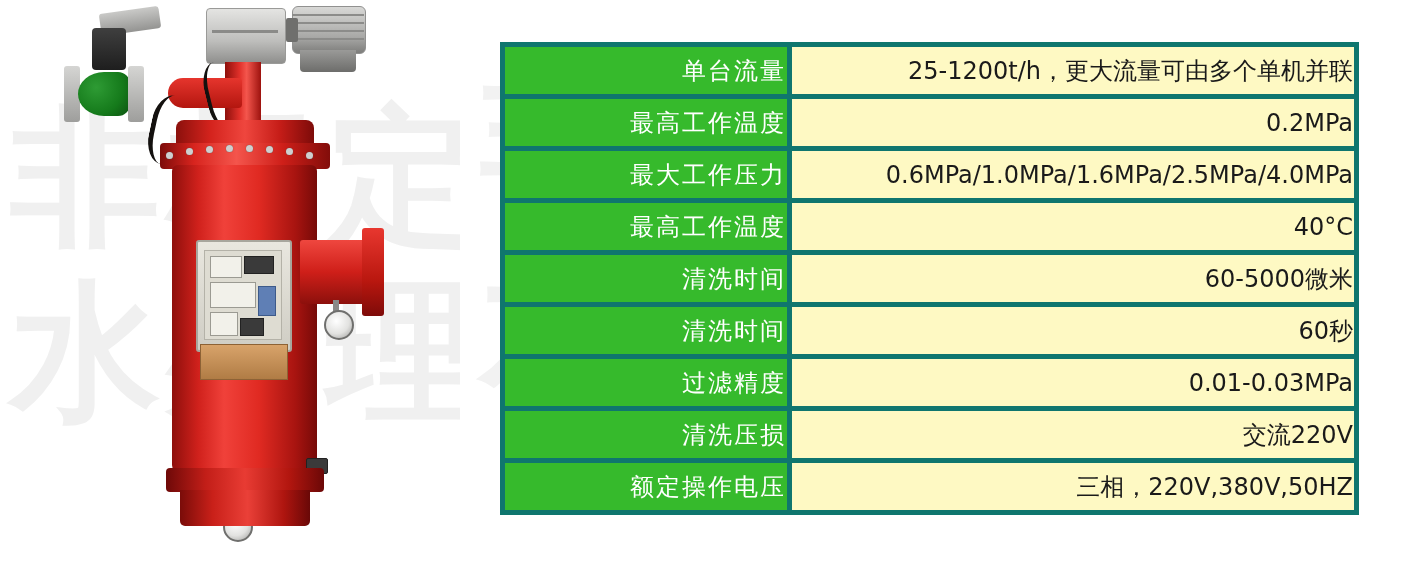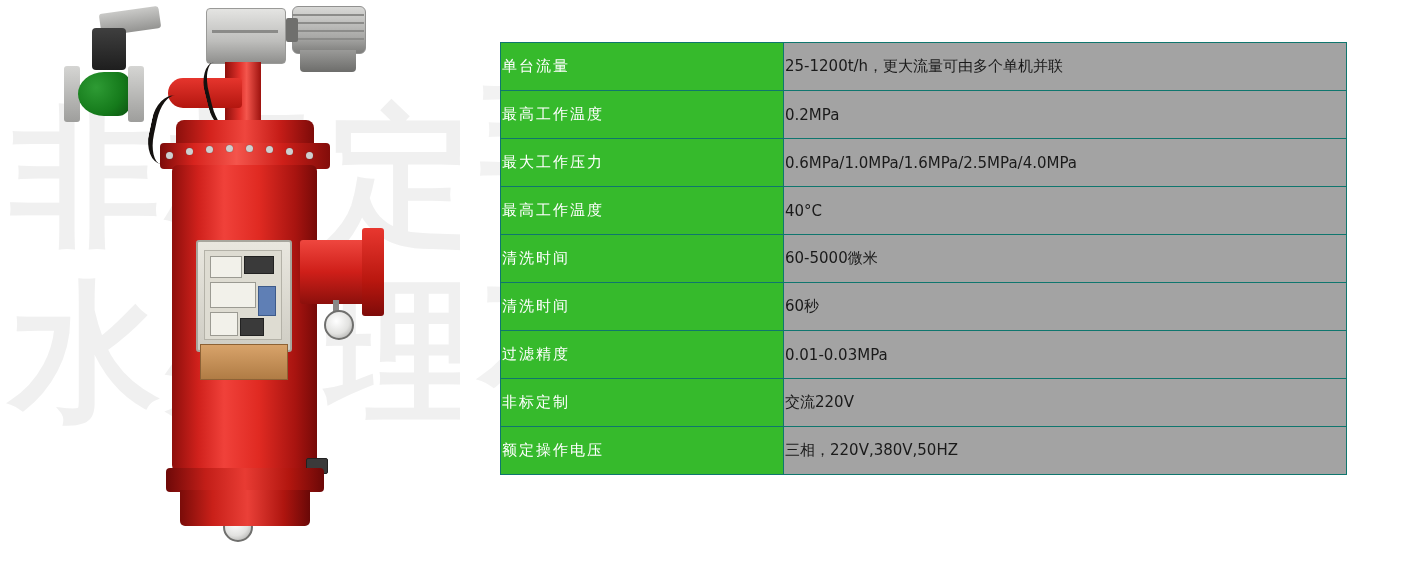--- a/index.html
+++ b/index.html
@@ -339,36 +339,36 @@
   table.spec {
     position: absolute;
     left: 40px;
     top: 42px;
     width: 840px;
     border-collapse: collapse;
     table-layout: fixed;
   }
   table.spec td {
     height: 45px;
-    border: 1px solid #0f766e;
+    border: 5px solid #0f766e;
     font-family: "DejaVu Sans", "Liberation Sans", sans-serif;
-    font-size: 15px;
-    text-align: left;
+    font-size: 24px;
+    text-align: right;
     vertical-align: middle;
     white-space: nowrap;
   }
   td.label {
     width: 280px;
     background: #36ba2c;
     color: #ffffff;
     letter-spacing: 2px;
   }
   td.value {
     width: 560px;
-    background: #a3a3a3;
+    background: #fef9c3;
     color: #1a1a1a;
     border-left: 1px solid #36ba2c;
     border-right: 1px solid #b9dfb5;
     border-top: 1px solid #b9dfb5;
     border-bottom: 1px solid #b9dfb5;
   }
 </style>
 </head>
 <body>
 
@@ -470,21 +470,21 @@
         </tr>
         <tr>
           <td class="label">清洗时间</td>
           <td class="value">60秒</td>
         </tr>
         <tr>
           <td class="label">过滤精度</td>
           <td class="value">0.01-0.03MPa</td>
         </tr>
         <tr>
-          <td class="label">非标定制</td>
+          <td class="label">清洗压损</td>
           <td class="value">交流220V</td>
         </tr>
         <tr>
           <td class="label">额定操作电压</td>
           <td class="value">三相，220V,380V,50HZ</td>
         </tr>
       </tbody>
     </table>
   </div>
 

